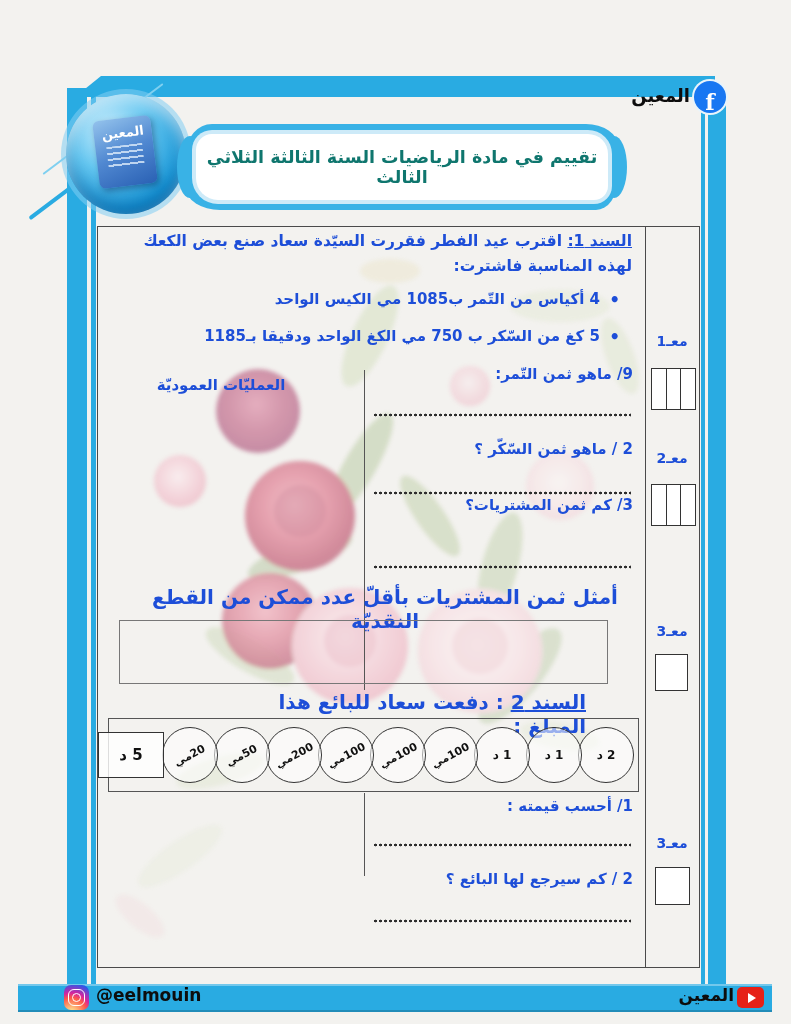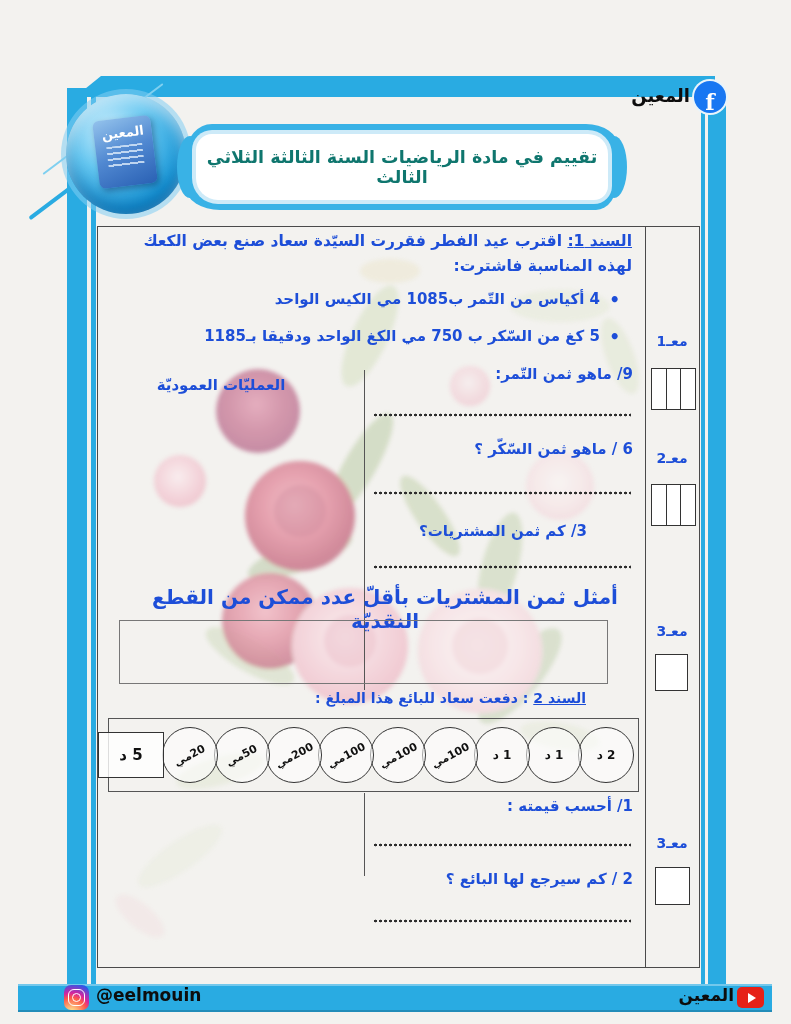--- a/index.html
+++ b/index.html
@@ -58,33 +58,33 @@
     border-left:1.4px solid #4a4a4a;}
 
   .artext{position:absolute;z-index:4;direction:rtl;color:#1d4ed8;}
   #s1-para{left:108px;top:193px;width:524px;font-size:15.5px;font-weight:600;
     line-height:1.6;text-align:right;}
   #s1-para .heading{text-decoration:underline;font-weight:700;}
   .bullet{left:108px;width:516px;font-size:15px;font-weight:700;text-align:right;padding-right:24px;box-sizing:border-box;}
   .bullet::before{content:"\2022";position:absolute;right:4px;font-size:17px;}
   #bullet-1{top:254px;} #bullet-2{top:291px;}
   .question{left:373px;width:260px;font-size:15px;font-weight:700;text-align:right;}
-  #q1{top:329px;} #q2{top:404px;} #q3{top:486px;text-align:center;}
+  #q1{top:329px;} #q2{top:404px;} #q3{top:460px;}
   #ops-label{left:128px;top:340px;width:186px;font-size:15px;font-weight:700;text-align:center;}
   .vline{position:absolute;z-index:4;border-left:1.5px solid #555;}
   #vline1{left:364px;top:334px;height:320px;}
   #vline2{left:364px;top:757px;height:83px;}
   .dots{position:absolute;z-index:4;left:373px;width:258px;height:4px;
     background-image:radial-gradient(circle,#2e2e2e 1.3px,transparent 1.6px);
     background-size:5px 4px;background-repeat:repeat-x;}
   #dots1{top:377px;} #dots2{top:455px;} #dots3{top:529px;} #dots4{top:807px;} #dots5{top:883px;}
   #represent{left:150px;top:549px;width:470px;font-size:20px;font-weight:700;text-align:center;}
   #answer-box{position:absolute;left:119px;top:584px;width:489px;height:64px;z-index:4;
     border:1.2px solid #777;box-sizing:border-box;}
-  #s2-head{left:240px;top:654px;width:346px;font-size:14px;font-weight:700;text-align:right;}
+  #s2-head{left:240px;top:654px;width:346px;font-size:20px;font-weight:700;text-align:right;}
   #s2-head .heading{text-decoration:underline;}
   #s2q1{top:761px;} #s2q2{top:834px;}
 
   
   #coins-box{position:absolute;left:108px;top:682px;width:531px;height:74px;z-index:4;
     border:1.2px solid #555;box-sizing:border-box;direction:rtl;
     display:flex;align-items:center;justify-content:space-between;padding:0 6px;}
   .coin{width:54px;height:54px;border:1.4px solid #333;border-radius:50%;flex:0 0 auto;
     background:rgba(255,255,255,.55);display:flex;align-items:center;justify-content:center;
     margin:0 -2px;}
@@ -213,21 +213,21 @@
     <span class="heading">السند 1:</span>
     <span>اقترب عيد الفطر فقررت السيّدة سعاد صنع بعض الكعك لهذه المناسبة فاشترت:</span>
   </div>
   <div id="bullet-1" class="artext bullet">4 أكياس من التّمر ب1085 مي الكيس الواحد</div>
   <div id="bullet-2" class="artext bullet">5 كغ من السّكر ب 750 مي الكغ الواحد  ودقيقا  بـ1185</div>
 
   <div id="q1" class="artext question">9/ ماهو ثمن التّمر:</div>
   <div id="ops-label" class="artext">العمليّات العموديّة</div>
   <div id="vline1" class="vline"></div>
   <div id="dots1" class="dots"></div>
-  <div id="q2" class="artext question">6 /  ماهو ثمن السّكّر ؟</div>
+  <div id="q2" class="artext question">2 /  ماهو ثمن السّكّر ؟</div>
   <div id="dots2" class="dots"></div>
   <div id="q3" class="artext question">3/ كم ثمن المشتريات؟</div>
   <div id="dots3" class="dots"></div>
   <div id="represent" class="artext">أمثل ثمن المشتريات بأقلّ عدد ممكن من القطع النقديّة</div>
   <div id="answer-box"></div>
 
   <div id="crit1-label" class="crit-label">معـ1</div>
   <div id="crit1-box" class="crit-box3">
     <div class="cell"></div>
     <div class="cell"></div>

